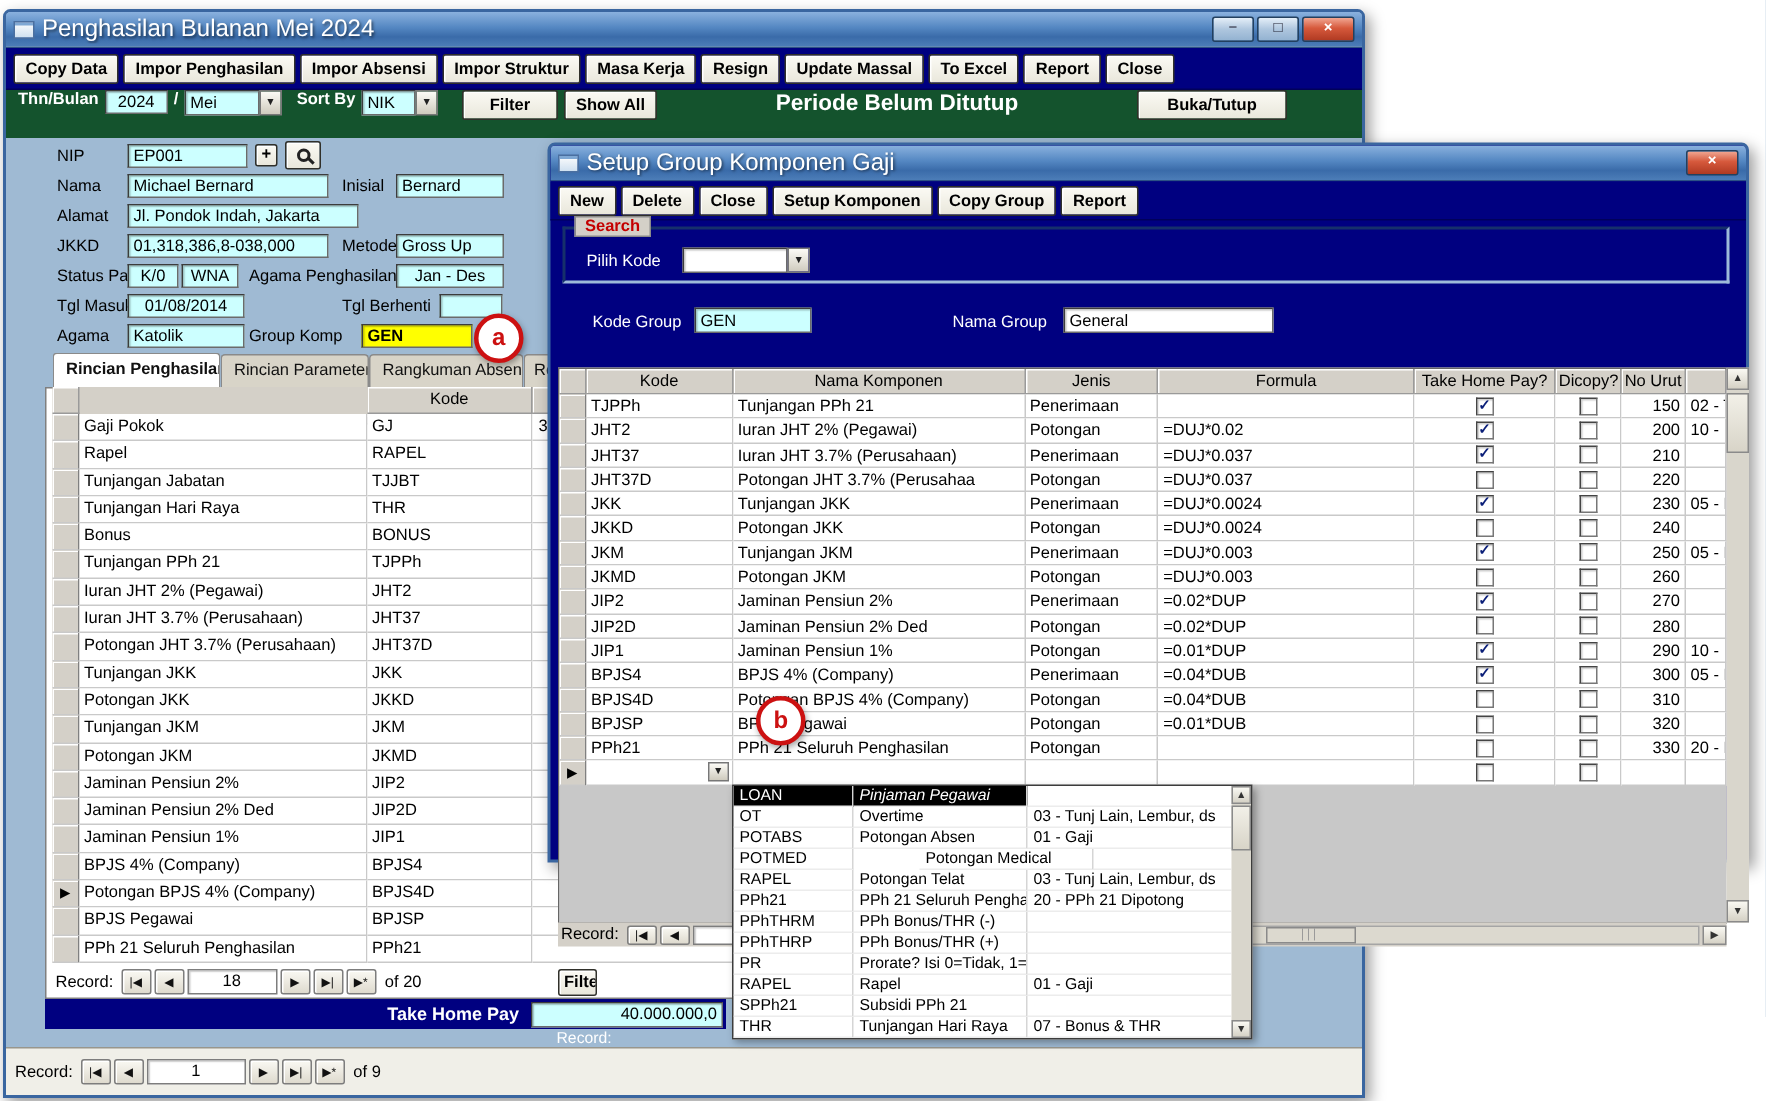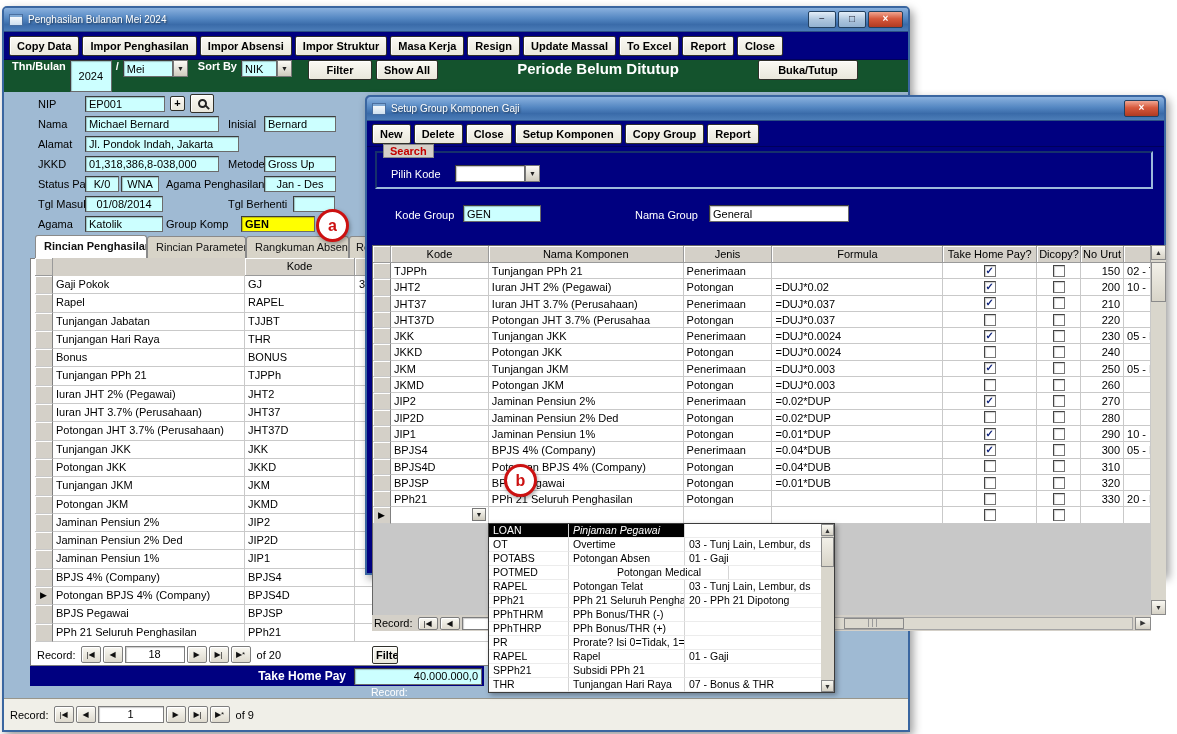--- a/index.html
+++ b/index.html
@@ -3,21 +3,21 @@
 <meta charset="utf-8">
 <style>
   *{margin:0;padding:0;box-sizing:border-box}
   html,body{width:1177px;height:734px;background:#fff;font-family:"Liberation Sans",sans-serif;font-size:11px;position:relative;overflow:hidden}
   .abs{position:absolute}
   .window{position:absolute;border:2px solid #3A66A0;border-radius:5px 5px 0 0;box-shadow:3px 4px 10px rgba(0,0,0,.4)}
   #w1{left:2px;top:6px;width:908px;height:726px;background:#9FBAD3}
   #w2{left:365px;top:95px;width:801px;height:480px;background:#000080}
   .titlebar{position:absolute;left:0;right:0;top:0;height:24px;background:linear-gradient(180deg,#8AB1DE,#5487C2 45%,#3A6BA9 72%,#4C7DB8);display:flex;align-items:center;gap:5px;padding:0 5px;border-radius:3px 3px 0 0;border-bottom:1px solid #2C5184}
   .winicon{width:14px;height:12px;background:linear-gradient(#fdfdfd,#cfe0f0);border:1px solid #4a6fa0;box-shadow:inset 0 2px 0 #7fa8d4}
-  .title{color:#fff;font-size:10px;text-shadow:1px 1px 2px rgba(0,0,0,.55);flex:1;white-space:nowrap;overflow:hidden}
+  .title{color:#fff;font-size:16px;text-shadow:1px 1px 2px rgba(0,0,0,.55);flex:1;white-space:nowrap;overflow:hidden}
   .caps{display:flex;gap:2px}
   .winbtn{width:28px;height:17px;border:1px solid #23405f;border-radius:2px;background:linear-gradient(#E4EEF8,#AEC6DE 50%,#93B2D1);color:#223;font-size:10px;line-height:14px;text-align:center}
   .winbtn.close{width:35px;background:linear-gradient(#F1A692,#D6593C 45%,#B03A22);color:#fff;font-weight:bold}
   .toolbar{position:absolute;left:0;right:0;background:#000080;display:flex;align-items:center;gap:3px;padding:0 5px;border-bottom:1px solid #00005a}
   .tbtn{background:linear-gradient(#FBFAF4,#E9E7DB);border:1px solid #30302a;border-radius:2px;box-shadow:inset 1px 1px 0 #fff;font-weight:bold;font-size:11px;padding:3px 7px;white-space:nowrap;color:#000}
   .wlabel{color:#fff;font-size:11px;white-space:nowrap}
   .b{font-weight:bold}
   .sunken{background:#CCFFFF;border:1px solid #6b6b6b;border-top-color:#3c3c3c;border-left-color:#3c3c3c;box-shadow:inset 1px 1px 1px rgba(0,0,0,.25)}
   .f-white{background:#fff}
   .f-yellow{background:#FFFF00;font-weight:bold}
@@ -75,21 +75,21 @@
       <div class="tbtn">Masa Kerja</div>
       <div class="tbtn">Resign</div>
       <div class="tbtn">Update Massal</div>
       <div class="tbtn">To Excel</div>
       <div class="tbtn">Report</div>
       <div class="tbtn">Close</div>
     </div>
 
   <div class="abs" style="left:0;right:0;top:52px;height:32px;background:#14532d;display:flex;align-items:flex-start;gap:4px;padding:0 8px">
     <span class="wlabel b">Thn/Bulan</span>
-    <span class="sunken field-text ctr" style="width:42px;height:32px">2024</span>
+    <span class="sunken field-text ctr" style="width:42px;height:16px">2024</span>
     <span class="wlabel b">/</span>
     <span class="combo" style="height:17px">
       <span class="sunken field-text" style="width:50px">Mei</span>
       <span class="carrow">▼</span>
     </span>
     <span class="wlabel b" style="margin-left:6px">Sort By</span>
     <span class="combo" style="height:17px">
       <span class="sunken field-text" style="width:36px">NIK</span>
       <span class="carrow">▼</span>
     </span>

